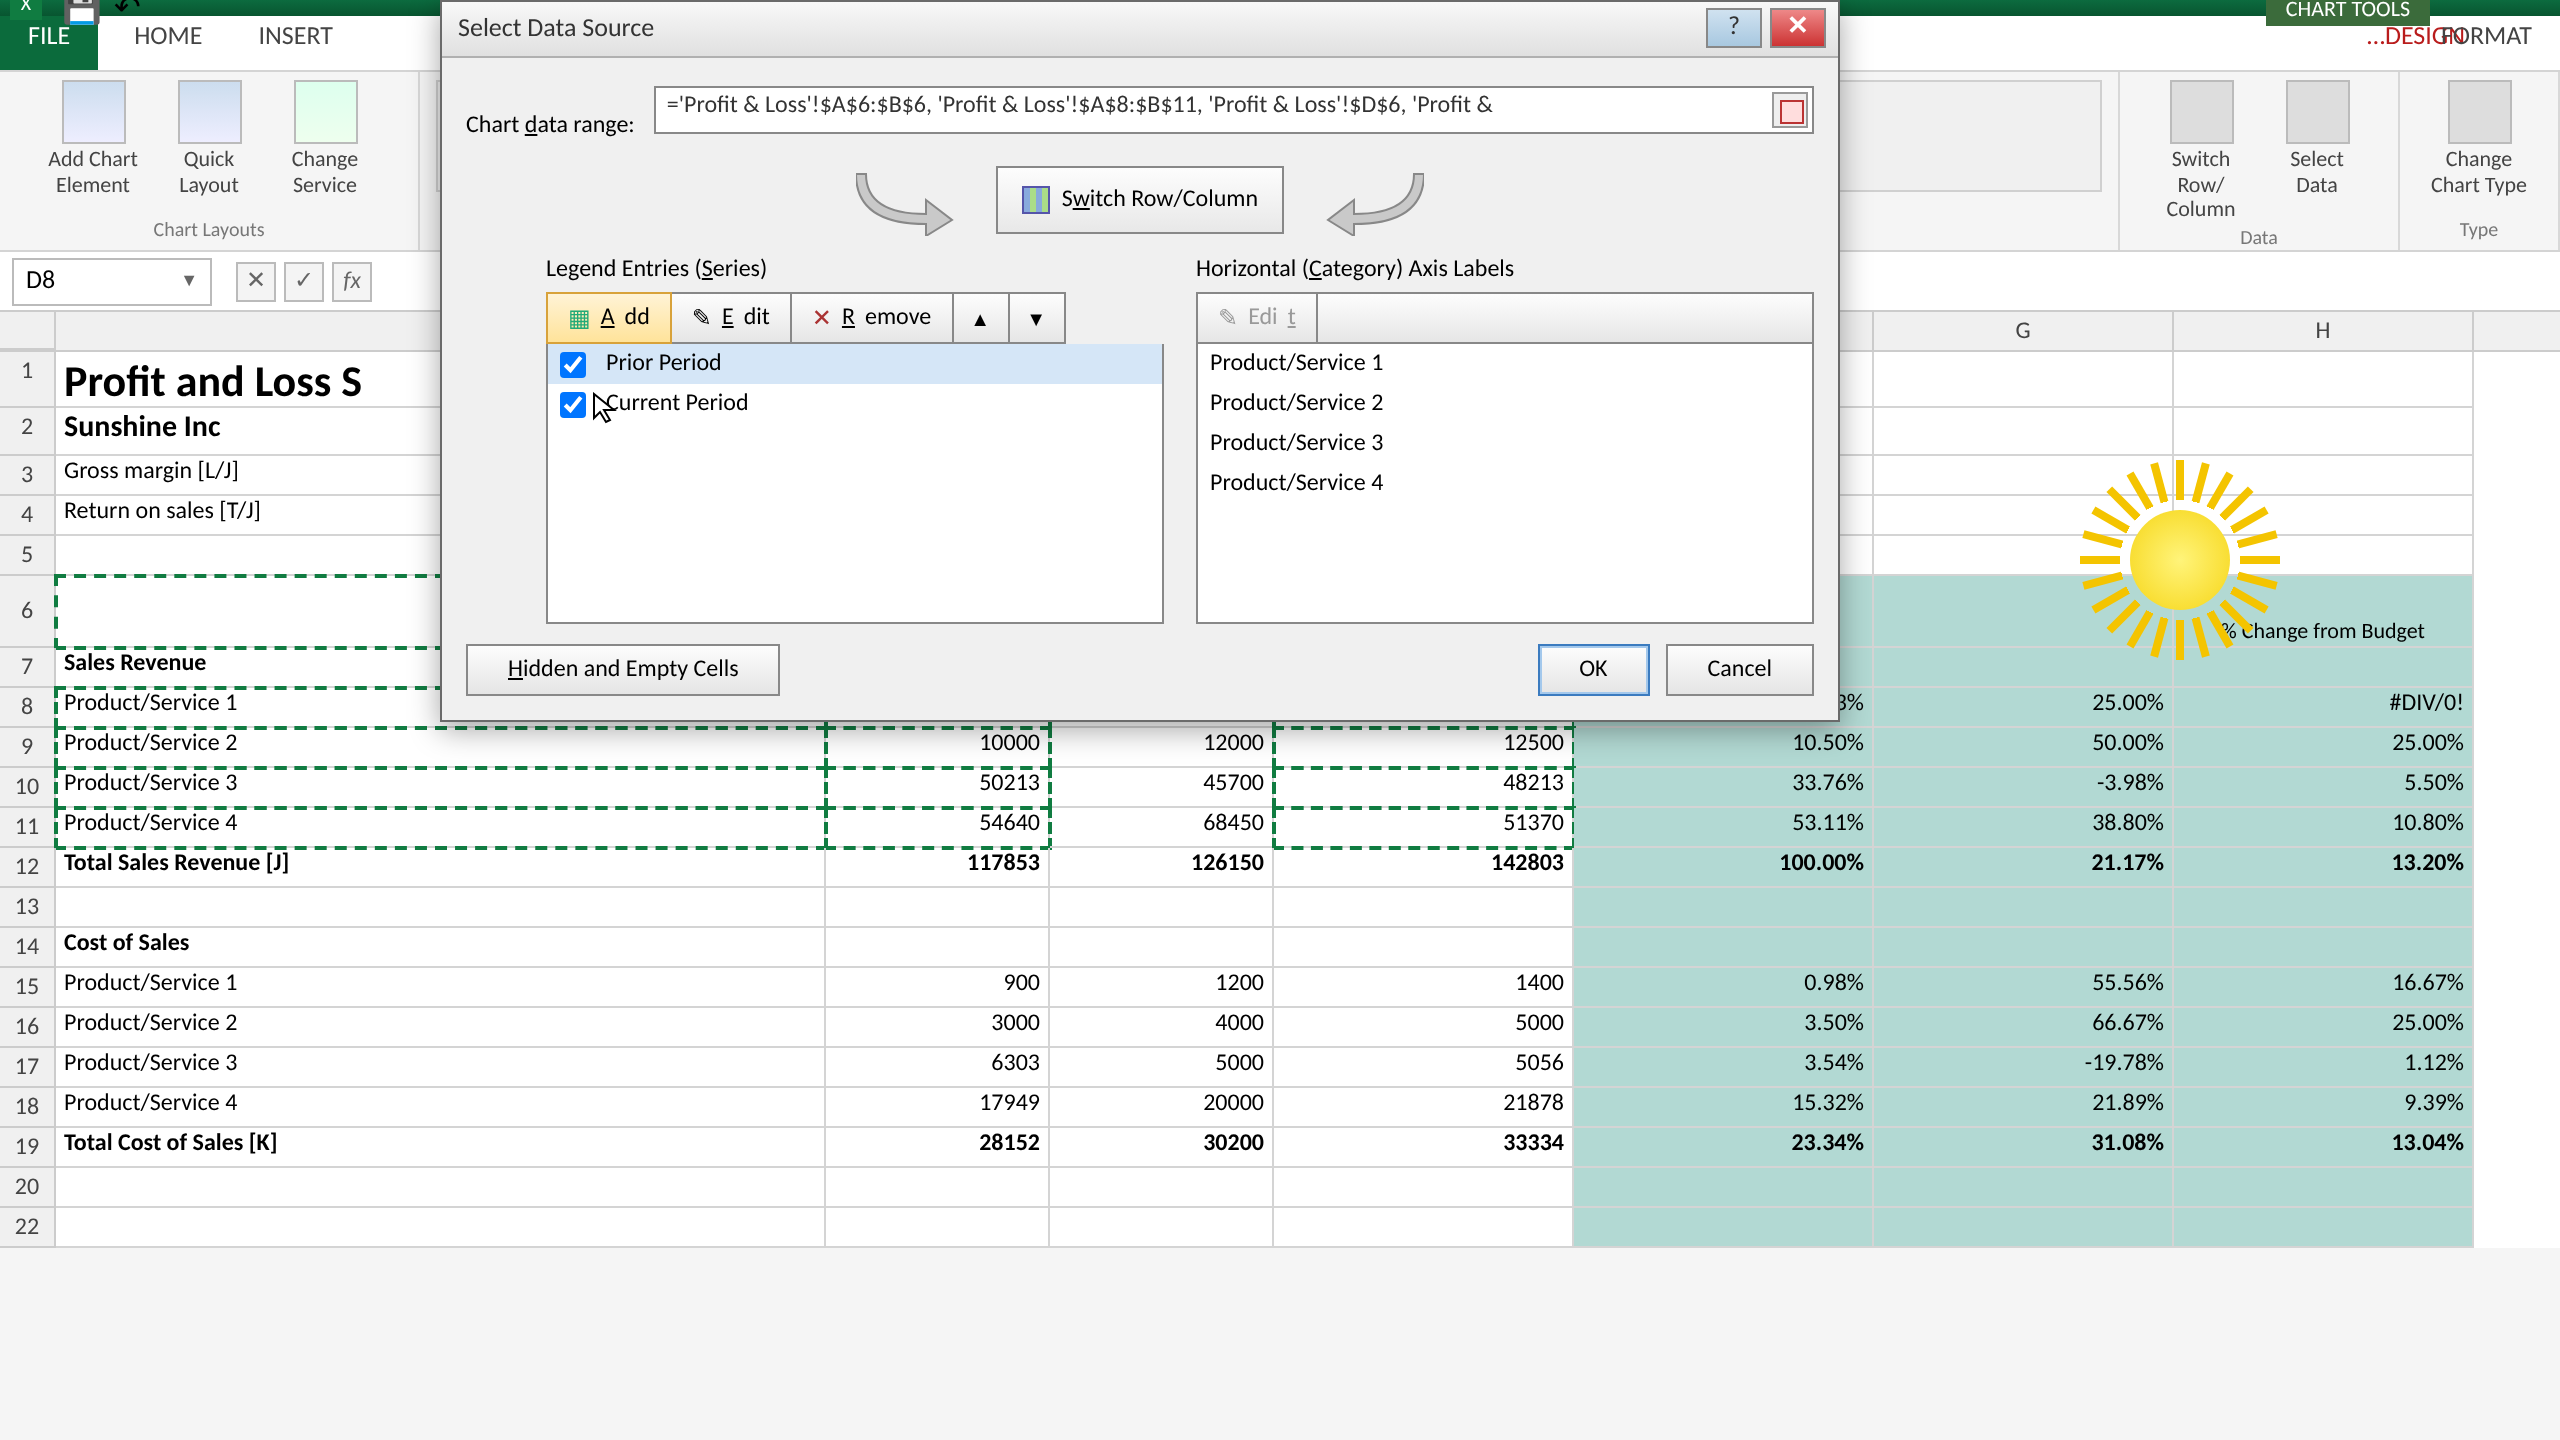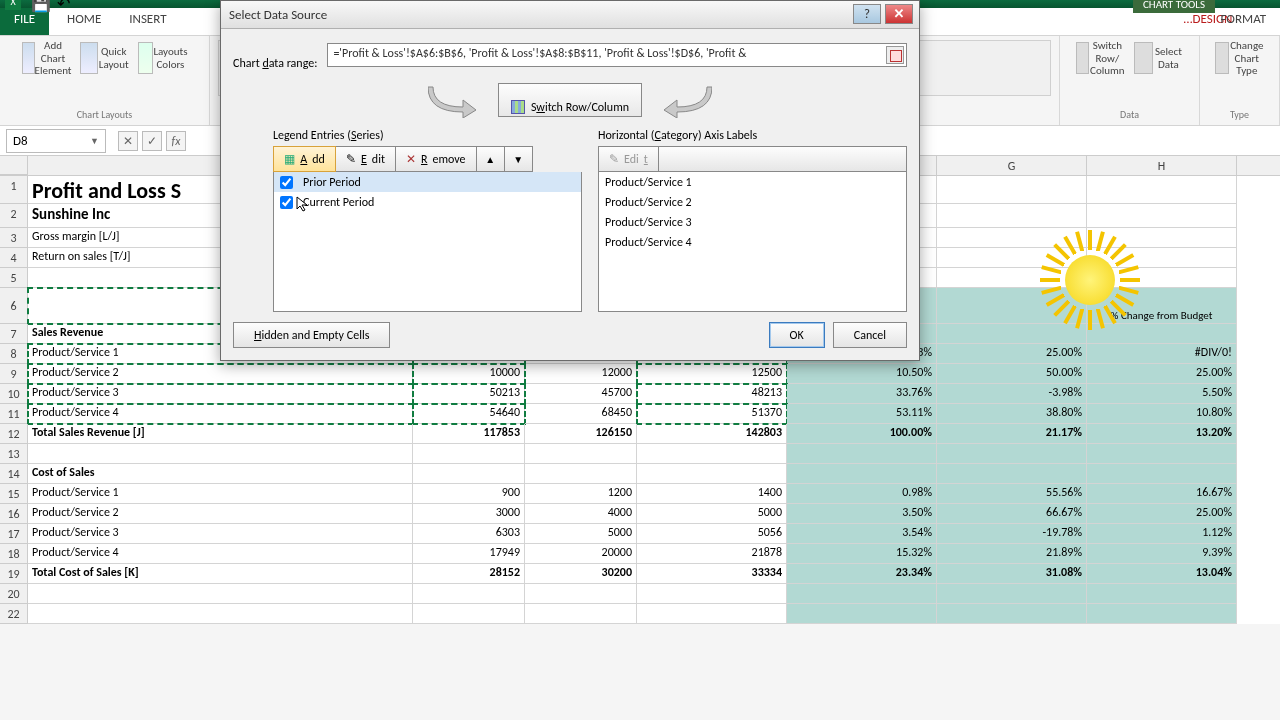--- a/index.html
+++ b/index.html
@@ -13,21 +13,21 @@
 
 .tabs { display: flex; height: 28px; background: #fff; border-bottom: 1px solid #d4d4d4; }
 .tab { padding: 3px 14px; font-size: 13px; color: #444; cursor: pointer; }
 .tab.file { background: #0b6b3c; color: #fff; margin-right: 4px; }
 .design-tab { color: #b91c1c; }
 
 .ribbon { height: 90px; background: #f5f5f5; display: flex; border-bottom: 1px solid #d4d4d4; }
 .ribbon-group { border-right: 1px solid #d8d8d8; display: flex; flex-direction: column; align-items: center; justify-content: space-between; padding: 4px 8px; font-size: 11px; color: #666; }
 .ribbon-group-label { font-size: 10px; color: #777; margin-top: auto; }
 .ribbon-btns { display: flex; gap: 8px; }
-.ribbon-btn { display: flex; flex-direction: row; align-items: center; font-size: 11px; color: #444; width: 50px; text-align: center; line-height: 1.15; cursor: pointer; }
+.ribbon-btn { display: flex; flex-direction: column; align-items: center; font-size: 11px; color: #444; width: 50px; text-align: center; line-height: 1.15; cursor: pointer; }
 .ribbon-icon { width: 32px; height: 32px; background: #ddd; border: 1px solid #bbb; margin-bottom: 2px; }
 .ribbon-icon.chart { background: linear-gradient(#cde,#eef); }
 .ribbon-icon.style { background: linear-gradient(#dfe,#efe); }
 .chart-styles { display: flex; gap: 4px; padding: 3px; background: #f0f0f0; border: 1px solid #d0d0d0; align-items: center; }
 .chart-style-thumb { width: 80px; height: 48px; background: #fff; border: 1px solid #c8c8c8; display: flex; align-items: center; justify-content: center; }
 .chart-style-thumb .mini { width: 60px; height: 30px; background: repeating-linear-gradient(90deg,#88b 0 12px,#7a7 12px 24px); opacity:0.5; }
 .style-scroll { display: flex; flex-direction: column; }
 .style-scroll div { width: 16px; height: 16px; border: 1px solid #aaa; background: #f8f8f8; font-size: 9px; text-align: center; line-height: 14px; cursor: pointer; }
 
 
@@ -78,21 +78,21 @@
 .dlg-body { padding: 10px 12px 12px; font-size: 12px; }
 .dlg-row { display: flex; align-items: center; gap: 10px; margin-bottom: 12px; }
 .dlg-label { font-size: 12px; margin-top: 17px; }
 .dlg-input { flex: 1; height: 24px; border: 1px solid #888; background: #fff; padding: 2px 24px 2px 5px; font-size: 12px; color: #333; overflow: hidden; white-space: nowrap; position: relative; }
 .rangepick { position: absolute; right: 2px; top: 2px; width: 18px; height: 18px; border: 1px solid #999; background: #eee; cursor: pointer; }
 .rangepick::after { content:""; position:absolute; left:3px; top:3px; width:10px; height:10px; border:1px solid #b33; background:#fdd; }
 
 .swap-row { display: flex; justify-content: center; align-items: center; gap: 20px; margin: 6px 0 10px; }
 .arrow-big { width: 50px; height: 36px; position: relative; }
 .arrow-big svg { width: 100%; height: 100%; }
-.swap-btn { height: 28px; padding: 16px 12px; border: 1px solid #888; background: linear-gradient(#fdfdfd,#e8e8e8); font-size: 12px; display: flex; gap: 6px; cursor: pointer; }
+.swap-btn { height: 28px; padding: 16px 12px; border: 1px solid #888; background: linear-gradient(#fdfdfd,#e8e8e8); font-size: 12px; display: flex; align-items: center; gap: 6px; cursor: pointer; }
 .swap-btn .swapicon { display: inline-block; width: 14px; height: 14px; border: 1px solid #55a; background: repeating-linear-gradient(90deg,#8ad 0 3px,#ad8 3px 6px); }
 
 .lists { display: flex; gap: 16px; padding-left: 40px; }
 .list-pane { flex: 1; display: flex; flex-direction: column; }
 .list-title { font-size: 12px; margin-bottom: 4px; }
 .list-tools { display: flex; gap: 0; }
 .list-tool { height: 26px; border: 1px solid #888; background: linear-gradient(#fdfdfd,#e6e6e6); font-size: 12px; padding: 0 10px; display: flex; align-items: center; gap: 5px; cursor: pointer; }
 .list-tool + .list-tool { border-left: none; }
 .list-tool.hover { background: linear-gradient(#fff3d6,#ffe39a); border-color: #d8a23a; }
 .list-tool.disabled { color: #999; }
@@ -137,21 +137,21 @@
       <div class="ribbon-btn">
           <div class="ribbon-icon chart"></div>
           <span>Add Chart Element</span>
         </div>
       <div class="ribbon-btn">
           <div class="ribbon-icon chart"></div>
           <span>Quick Layout</span>
         </div>
       <div class="ribbon-btn">
           <div class="ribbon-icon style"></div>
-          <span>Layouts Colors</span>
+          <span>Change Service</span>
         </div>
     </div>
     <div class="ribbon-group-label">Chart Layouts</div>
   </div>
   <div class="ribbon-group" style="flex:1; align-items:stretch">
     <div class="chart-styles">
       <div class="chart-style-thumb">
           <div class="mini"></div>
         </div>
       <div class="chart-style-thumb">

